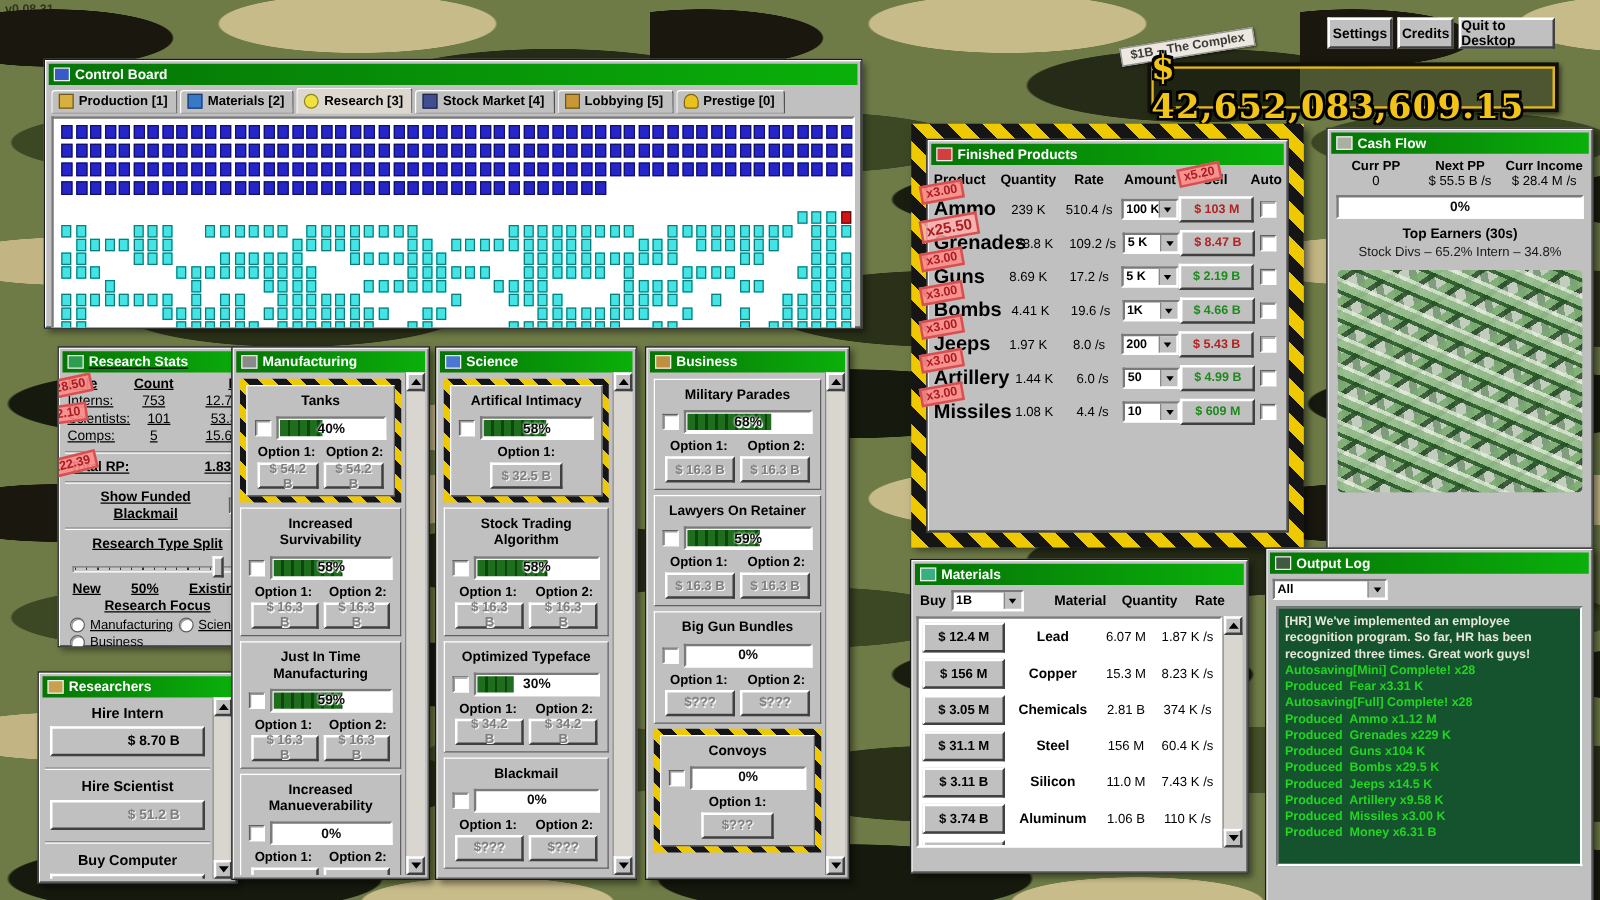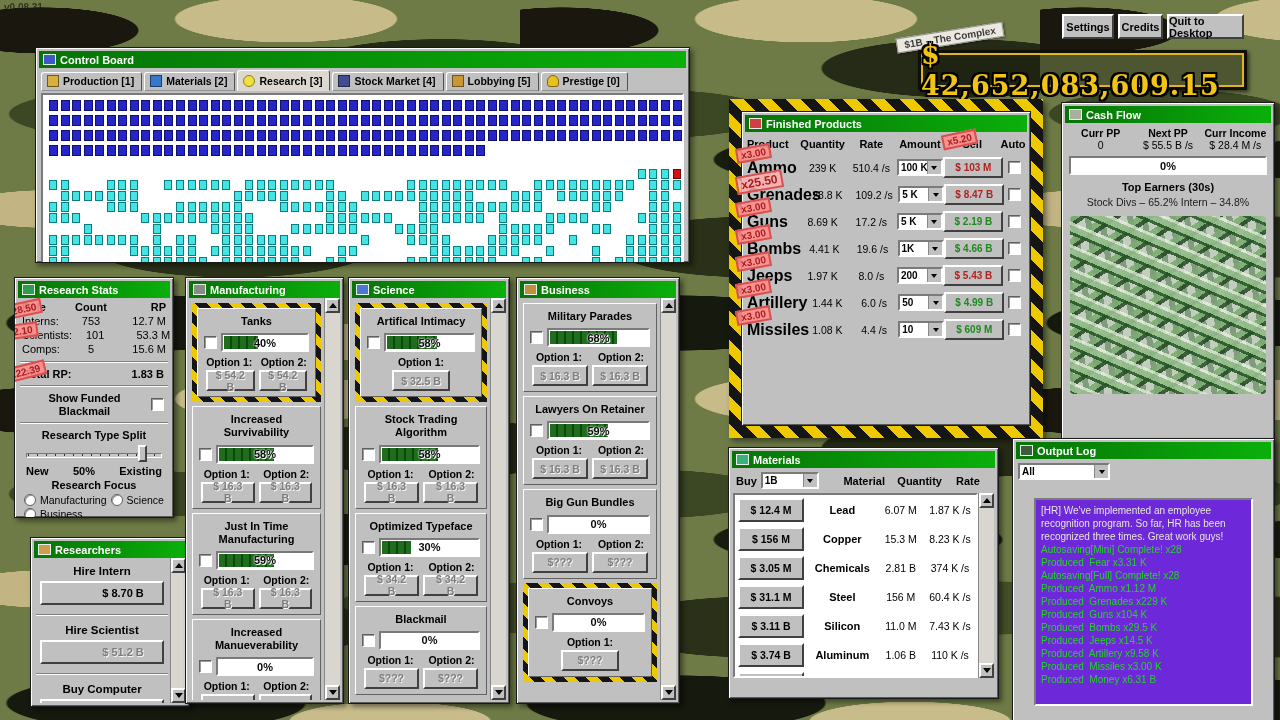--- a/index.html
+++ b/index.html
@@ -144,22 +144,22 @@
   .mh3{width:56px;text-align:center;}
   #m-list{display:flex;height:185px;margin:0 1px;}
   #m-rows{flex:1;background:#fff;border:2px solid;border-color:#7a7a7a #fff #fff #7a7a7a;overflow:hidden;}
   .mrow{display:flex;align-items:center;height:29px;}
   .mbuybtn{width:66px;height:24px;margin:0 3px;font-size:10.5px;flex:none;}
   .mname{width:76px;text-align:center;font-weight:bold;font-size:11px;}
   .mqty{width:50px;text-align:center;font-size:10.5px;}
   .mrate{width:56px;text-align:center;font-size:10.5px;}
   
   #log-filter{width:92px;margin:4px 2px;}
-  #log-console{margin:18px;background:#6d28d9;border:2px solid;border-color:#7a7a7a #fff #fff #7a7a7a;
-    padding:4px 5px;height:196px;overflow:hidden;font-size:10px;font-weight:normal;line-height:13px;}
+  #log-console{margin:5px;background:#14532d;border:2px solid;border-color:#7a7a7a #fff #fff #7a7a7a;
+    padding:4px 5px;height:196px;overflow:hidden;font-size:10px;font-weight:bold;line-height:13px;}
   .logline{white-space:pre-wrap;}
   .log-white{color:#e6e6da;}
   .log-green{color:#23d423;}
   
   #r-body{display:flex;height:calc(100% - 17px);}
   #r-items{flex:1;overflow:hidden;padding-top:2px;}
   .ritem{padding:2px 6px 6px 6px;}
   .rlabel{text-align:center;font-weight:bold;font-size:11.5px;margin:3px 0 4px 0;}
   .rbtn{width:100%;height:24px;font-size:11px;padding-left:48px;}
   
@@ -1912,21 +1912,21 @@
           <span class="cell">
             <span class="sq cyan"></span>
           </span>
           <span class="cell">
             <span class="sq cyan"></span>
           </span>
         </div>
       </div>
   </div>
 
-  <div class="win" id="win-research-stats" style="left:14px;top:277px;width:160px;height:241px;">
+  <div class="win" id="win-research-stats" style="left:46px;top:277px;width:160px;height:241px;text-decoration:underline;">
     <div class="tbar">
       <span class="ticon" style="background:#2e9e4e;"></span>
       <span>Research Stats</span>
     </div>
     <div id="rs-rows">
         <div class="rsrow rshead">
           <span>Role</span>
           <span>Count</span>
           <span>RP</span>
         </div>

